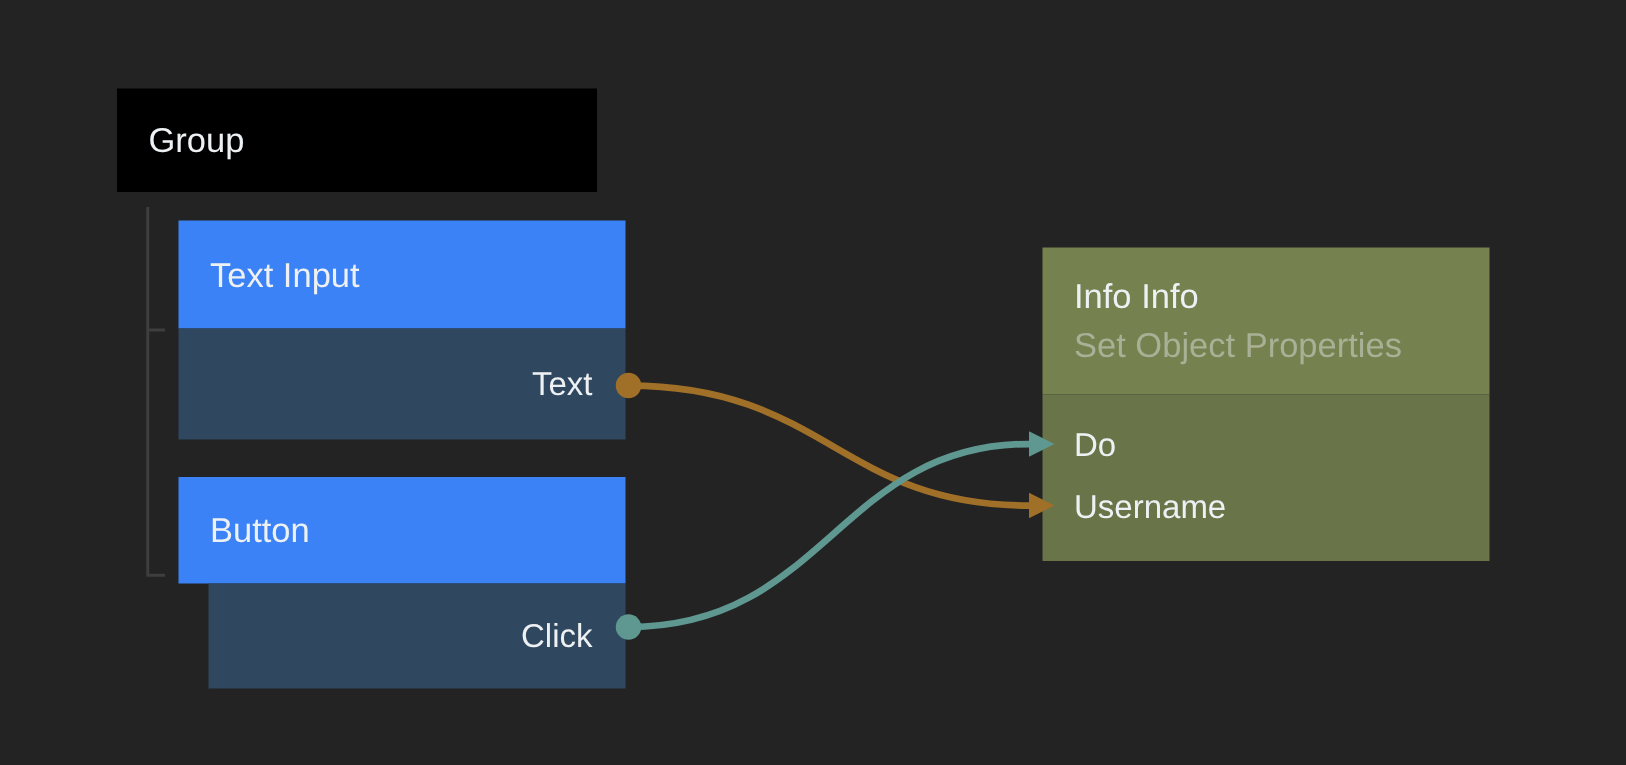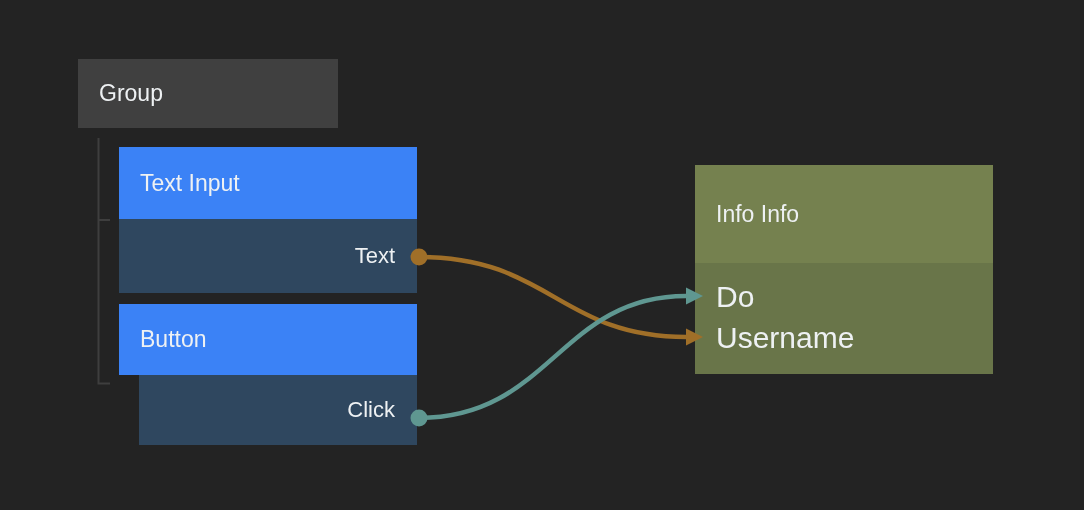--- a/index.html
+++ b/index.html
@@ -18,49 +18,49 @@
   .node-header {
     display:flex; flex-direction:column; justify-content:center;
     color:#eef1f3; font-size:23px; padding:0 21px; box-sizing:border-box;
   }
   .node-title { white-space:nowrap; }
   .node-subtitle { color:#a9b095; margin-top:6px; white-space:nowrap; }
   .node-body { box-sizing:border-box; }
 
   
   .node-group {
-    left:78px; top:59px; width:260px; height:69px;
-    background:#404040;
+    left:78px; top:59px; width:320px; height:69px;
+    background:#000000;
   }
   .node-group .node-header { height:69px; }
 
   
   .blue-header { background:#3b82f6; }
   .blue-body   { background:#2f475f; }
 
   .node-text-input { left:119px; top:147px; width:298px; height:146px; }
   .node-text-input .node-header { height:72px; }
   .node-text-input .node-body   { height:74px;padding-left:10px; }
 
-  .node-button { left:119px; top:304px; width:298px; height:141px; }
+  .node-button { left:119px; top:318px; width:298px; height:141px; }
   .node-button .node-header { height:71px; }
   .node-button .node-body   { height:70px;margin-left:20px; }
 
   .port-row-out {
     height:100%; display:flex; align-items:center; justify-content:flex-end;
     padding-right:22px; color:#eef1f3; font-size:22px;
   }
 
   
   .node-user-info { left:695px; top:165px; width:298px; height:209px; }
   .node-user-info .node-header { height:98px; background:#75814f; }
   .node-user-info .node-body   { height:111px; background:#697549; padding-top:13px; }
   .port-row-in {
     height:41px; display:flex; align-items:center; justify-content:flex-start;
-    padding-left:21px; color:#eef1f3; font-size:30px;
+    padding-left:21px; color:#eef1f3; font-size:22px;
   }
 </style>
 </head>
 <body>
 
 <div class="canvas">
 
   <div class="node node-group">
     <div class="node-header">
       <div class="node-title">Group</div>
@@ -85,20 +85,21 @@
     <div class="node-body blue-body">
       <div class="port-row-out">
         <span>Click</span>
       </div>
     </div>
   </div>
 
   <div class="node node-user-info">
     <div class="node-header">
       <div class="node-title">Info Info</div>
+      <div class="node-subtitle">Set Object Properties</div>
     </div>
     <div class="node-body">
       <div class="port-row-in">
         <span>Do</span>
       </div>
       <div class="port-row-in">
         <span>Username</span>
       </div>
     </div>
   </div>

